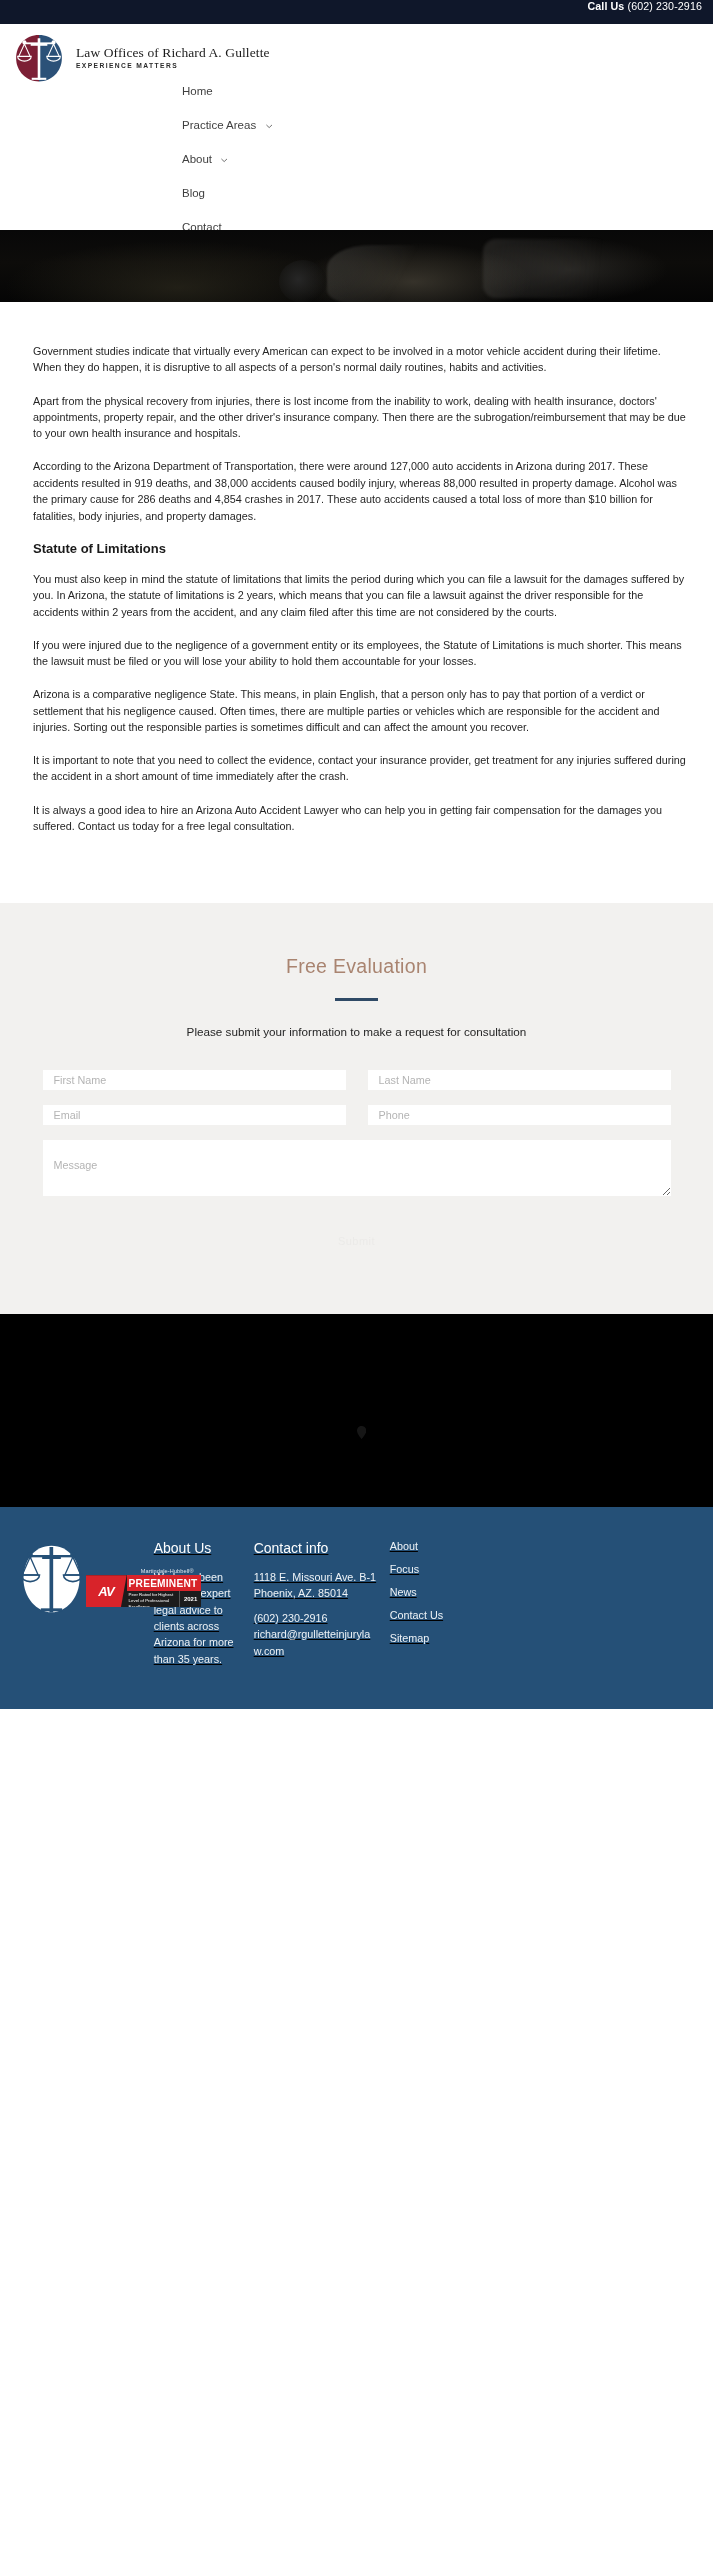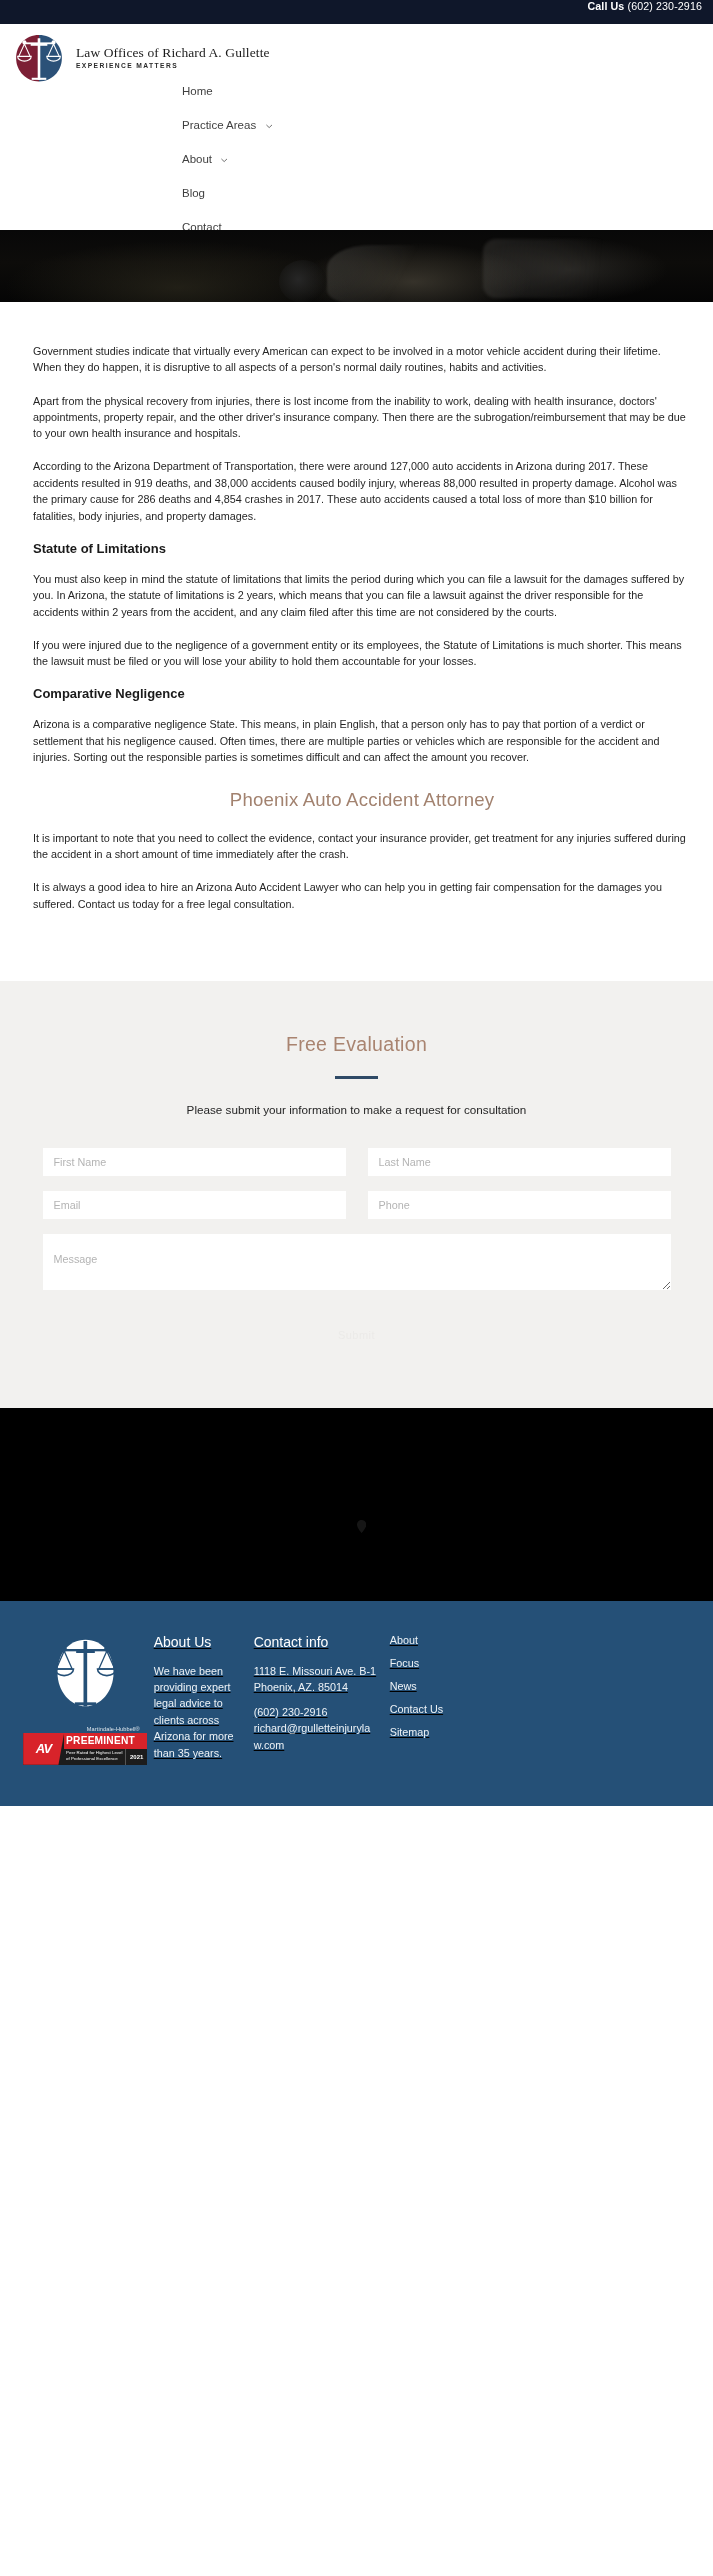--- a/index.html
+++ b/index.html
@@ -173,21 +173,21 @@
     width: 650px;
     margin: 0 auto;
     display: flex;
     flex-wrap: wrap;
     gap: 0;
   }
   .fld-half { width: 50%; padding: 0 11px 15px 11px; }
   .fld-full { width: 100%; padding: 0 11px 15px 11px; }
   .fld input, .fld-half input, .fld-full input {
     width: 100%;
-    height: 28px;
+    height: 20px;
     border: none;
     background: #ffffff;
     padding: 0 11px;
     font-size: 10.8px;
     font-family: "Liberation Sans", sans-serif;
     color: #333;
     outline: none;
   }
   .fld-full textarea {
     width: 100%;
@@ -236,21 +236,21 @@
   .footer {
     background: #255077;
     padding: 33px 16.7px 41px 16.7px;
     display: flex;
     align-items: flex-start;
   }
   .f-logo-col {
     width: 137px;
     flex: none;
     display: flex;
-    flex-direction: column;
+    flex-direction: row;
     align-items: center;
     padding-top: 3.7px;
   }
   .f-logo { width: 69px; height: 72px; }
   .av-badge {
     margin-top: 16.7px;
     width: 124px;
     position: relative;
   }
   .av-top {
@@ -412,24 +412,22 @@
 
 <div class="article">
   <p>Government studies indicate that virtually every American can expect to be involved in a motor vehicle accident during their lifetime. When they do happen, it is disruptive to all aspects of a person's normal daily routines, habits and activities.</p>
   <p>Apart from the physical recovery from injuries, there is lost income from the inability to work, dealing with health insurance, doctors' appointments, property repair, and the other driver's insurance company. Then there are the subrogation/reimbursement that may be due to your own health insurance and hospitals.</p>
   <p>According to the Arizona Department of Transportation, there were around 127,000 auto accidents in Arizona during 2017. These accidents resulted in 919 deaths, and 38,000 accidents caused bodily injury, whereas 88,000 resulted in property damage. Alcohol was the primary cause for 286 deaths and 4,854 crashes in 2017. These auto accidents caused a total loss of more than $10 billion for fatalities, body injuries, and property damages.</p>
 
   <h3>Statute of Limitations</h3>
   <p>You must also keep in mind the statute of limitations that limits the period during which you can file a lawsuit for the damages suffered by you. In Arizona, the statute of limitations is 2 years, which means that you can file a lawsuit against the driver responsible for the accidents within 2 years from the accident, and any claim filed after this time are not considered by the courts.</p>
   <p>If you were injured due to the negligence of a government entity or its employees, the Statute of Limitations is much shorter. This means the lawsuit must be filed or you will lose your ability to hold them accountable for your losses.</p>
 
-  <h3>Comparative Negligence</h3>
   <p>Arizona is a comparative negligence State. This means, in plain English, that a person only has to pay that portion of a verdict or settlement that his negligence caused. Often times, there are multiple parties or vehicles which are responsible for the accident and injuries. Sorting out the responsible parties is sometimes difficult and can affect the amount you recover.</p>
 
-  <h2 class="section-heading">Phoenix Auto Accident Attorney</h2>
   <p>It is important to note that you need to collect the evidence, contact your insurance provider, get treatment for any injuries suffered during the accident in a short amount of time immediately after the crash.</p>
   <p>It is always a good idea to hire an Arizona Auto Accident Lawyer who can help you in getting fair compensation for the damages you suffered. Contact us today for a free legal consultation.</p>
 </div>
 
 <div class="form-section">
   <h2 class="form-title">Free Evaluation</h2>
   <div class="divider"></div>
   <div class="form-sub">Please submit your information to make a request for consultation</div>
 
   <form class="form-grid">

